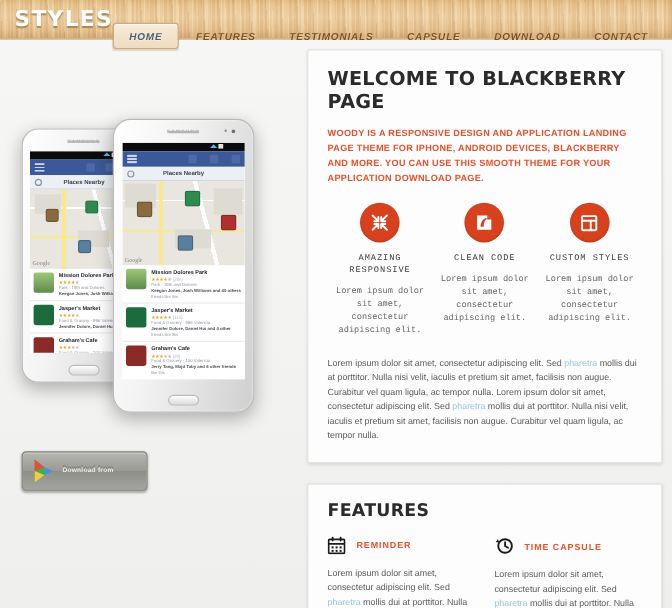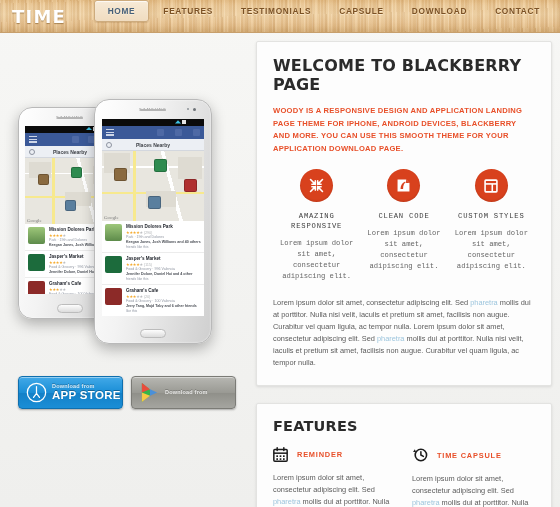--- a/index.html
+++ b/index.html
@@ -29,21 +29,21 @@
     border-bottom: 1px solid #c79f6c;
     box-shadow: inset 0 -3px 6px rgba(120,80,30,0.10);
   }
   #logo {
     position: absolute; left: 12px; top: 6px;
     font-size: 18px; font-weight: bold; letter-spacing: 1.2px;
     color: #ffffff; text-shadow: 0 1px 1px rgba(120,80,30,0.55);
     font-family: "DejaVu Sans", sans-serif;
   }
   #nav { position: absolute; right: 6px; top: 0; height: 41px;
-         display: flex; align-items: flex-start; gap: 0px; }
+         display: flex; align-items: flex-end; gap: 0px; font-style: italic; }
   .nav-item {
     font-size: 8.3px; font-weight: bold; letter-spacing: 0.7px;
     color: #7b5124; text-shadow: 0 1px 0 rgba(255,245,225,0.55);
     padding: 5px 13px; text-decoration: none; white-space: nowrap;
     border: 1px solid transparent; border-radius: 3px;
   }
   .nav-item.active {
     color: #46607a;
     background: linear-gradient(180deg,#f7ead6,#f0dcc0);
     border: 1px solid #cdab7d;
@@ -167,21 +167,21 @@
   .feat-body { font-size:7.4px; line-height:12px; color:#5b5b5b; }
   .feat-body a { color:#9cc5dd; text-decoration:none; }
   svg { display:block; }
 </style>
 </head>
 <body>
 
 <div id="page">
 
   <div id="header">
-    <div id="logo">TIME</div>
+    <div id="logo">STYLES</div>
     <div id="nav">
       <a class="nav-item active" href="#">HOME</a>
       <a class="nav-item" href="#">FEATURES</a>
       <a class="nav-item" href="#">TESTIMONIALS</a>
       <a class="nav-item" href="#">CAPSULE</a>
       <a class="nav-item" href="#">DOWNLOAD</a>
       <a class="nav-item" href="#">CONTACT</a>
     </div>
   </div>
 
@@ -329,32 +329,20 @@
                 </div>
               </div>
             </div>
 
           </div>
           <div class="home-btn"></div>
         </div>
       </div>
 
       <div id="store-buttons">
-        <div class="store-btn" id="btn-appstore">
-          <div class="store-ic">
-            <svg width="21" height="21" viewBox="0 0 24 24">
-              <circle cx="12" cy="12" r="10.5" fill="none" stroke="#ffffff" stroke-width="1.4"></circle>
-              <path d="M12 5.2 L12 13 M12 13 L8.6 17.6 M12 13 L15.4 17.6" stroke="#ffffff" stroke-width="1.4" fill="none" stroke-linecap="round"></path>
-            </svg>
-          </div>
-          <div class="store-txt">
-            <div class="store-small">Download from</div>
-            <div class="store-big">APP STORE</div>
-          </div>
-        </div>
         <div class="store-btn" id="btn-googleplay">
           <div class="store-ic">
             <svg width="19" height="21" viewBox="0 0 20 22">
               <path d="M2 1 L14 11 L2 21 Z" fill="#35b44a"></path>
               <path d="M2 1 L14 11 L2 21 Z" fill="none"></path>
               <path d="M2 1 L10.5 7.5 L2 11 Z" fill="#e84c3d"></path>
               <path d="M2 11 L10.5 14.5 L2 21 Z" fill="#f6c945"></path>
               <path d="M10.5 7.5 L18 11 L10.5 14.5 Z" fill="#4a90d9"></path>
             </svg>
           </div>

